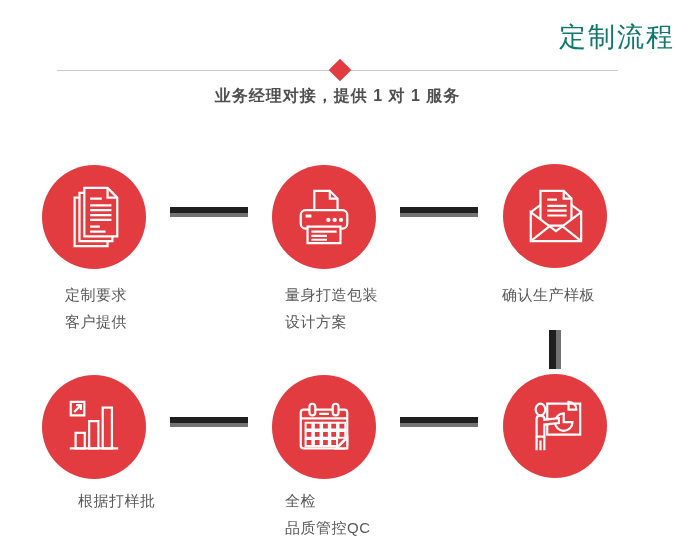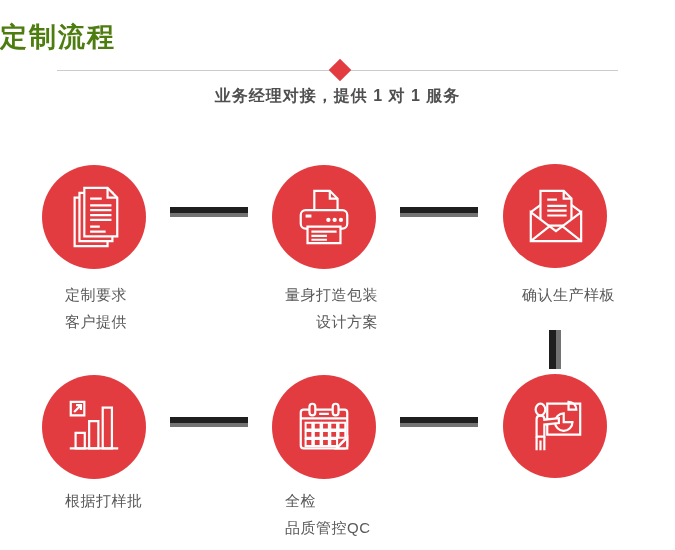--- a/index.html
+++ b/index.html
@@ -1,43 +1,43 @@
 <!DOCTYPE html>
 <html><head>
 <meta charset="utf-8">
 <style>
   html,body{margin:0;padding:0;background:#fff;}
   .canvas{
     position:relative;width:675px;height:550px;background:#ffffff;
     font-family:"Liberation Sans","DejaVu Sans",sans-serif;overflow:hidden;
   }
   .title{
-    position:absolute;top:19px;left:0;width:100%;text-align:left;
-    font-size:27px;font-weight:bold;color:#4d7c0f;letter-spacing:2px;
+    position:absolute;top:19px;left:0;width:100%;text-align:right;
+    font-size:27px;font-weight:normal;color:#0f766e;letter-spacing:2px;
   }
   .divider{position:absolute;top:70px;left:57px;width:561px;height:1px;background:#cccccc;}
   .diamond{
     position:absolute;top:62px;left:332px;width:16px;height:16px;
     background:#e23c41;transform:rotate(45deg);
   }
   .subtitle{
     position:absolute;top:86px;left:0;width:100%;text-align:center;
     font-size:16px;color:#4f4f4f;letter-spacing:1px;font-weight:bold;
   }
   .circle{
     position:absolute;width:104px;height:104px;border-radius:50%;
     background:#e23c41;display:flex;align-items:center;justify-content:center;
   }
   .c1{left:42px;top:165px;}  .c2{left:272px;top:165px;}  .c3{left:503px;top:164px;}
   .c4{left:42px;top:375px;}  .c5{left:272px;top:375px;}  .c6{left:503px;top:374px;}
   .label{
     position:absolute;font-size:15px;line-height:27px;color:#595959;letter-spacing:0.5px;
   }
-  .l1{left:65px;top:281px;}  .l2{left:285px;top:281px;text-align:right;}  .l3{left:522px;top:281px;}
-  .l4{left:65px;top:487px;text-align:center;}  .l5{left:285px;top:487px;}  .l6{left:522px;top:487px;}
+  .l1{left:65px;top:281px;}  .l2{left:285px;top:281px;}  .l3{left:502px;top:281px;}
+  .l4{left:78px;top:487px;text-align:center;}  .l5{left:285px;top:487px;}  .l6{left:522px;top:487px;}
   .hbar{
     position:absolute;width:78px;height:10px;
     background:linear-gradient(to bottom,#1f1f1f 0,#1f1f1f 6px,#737373 6px,#737373 10px);
   }
   .h1{left:170px;top:207px;} .h2{left:400px;top:207px;}
   .h3{left:170px;top:417px;} .h4{left:400px;top:417px;}
   .vbar{
     position:absolute;left:549px;top:330px;width:12px;height:39px;
     background:linear-gradient(to right,#1f1f1f 0,#1f1f1f 7px,#737373 7px,#737373 12px);
   }

